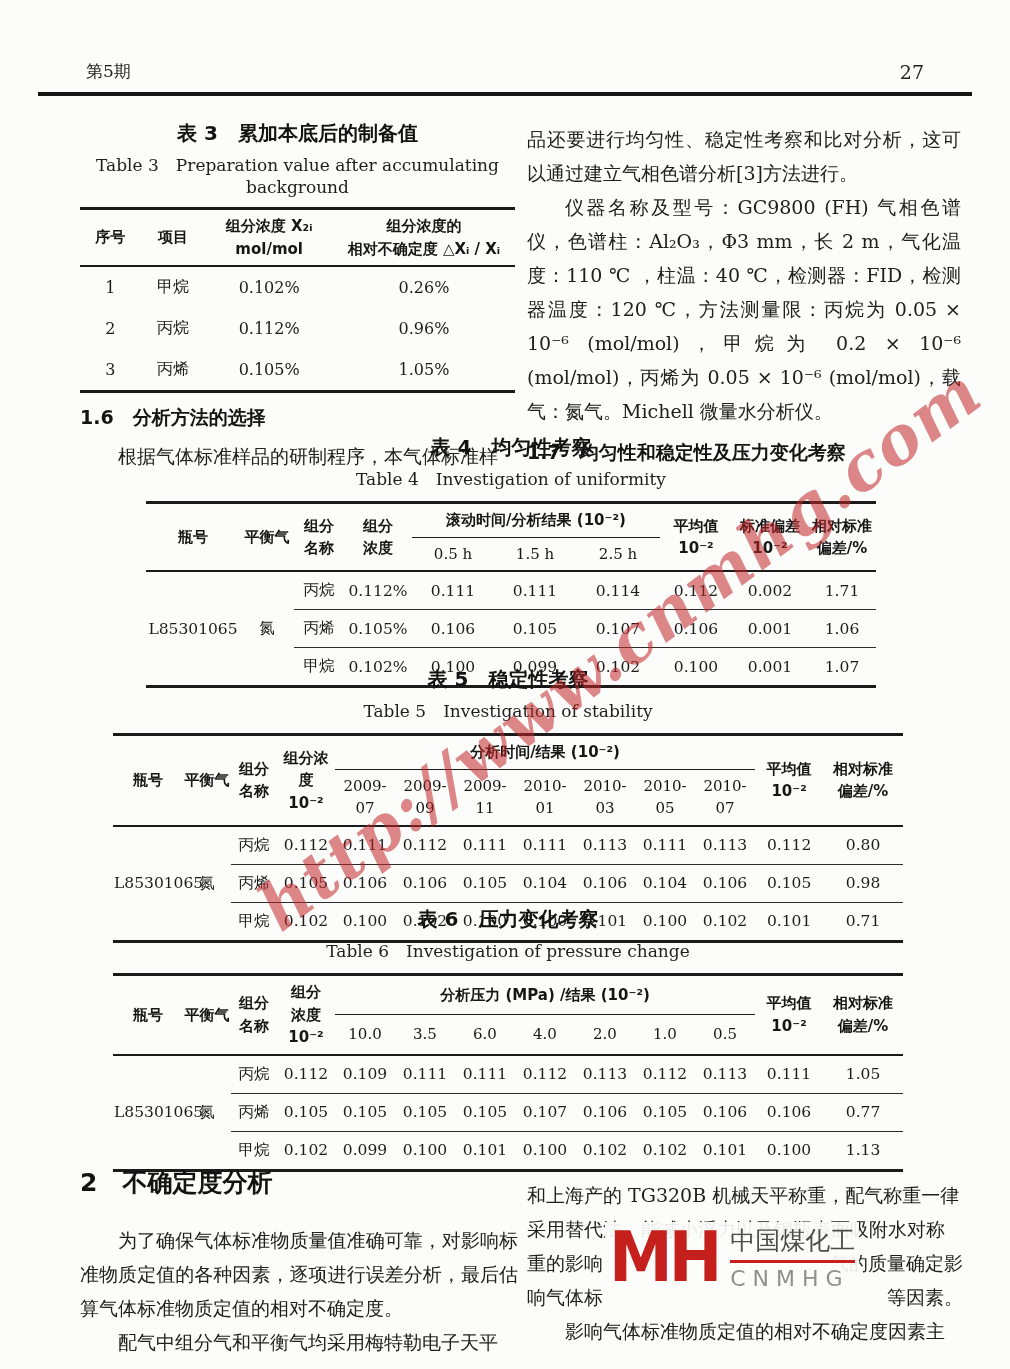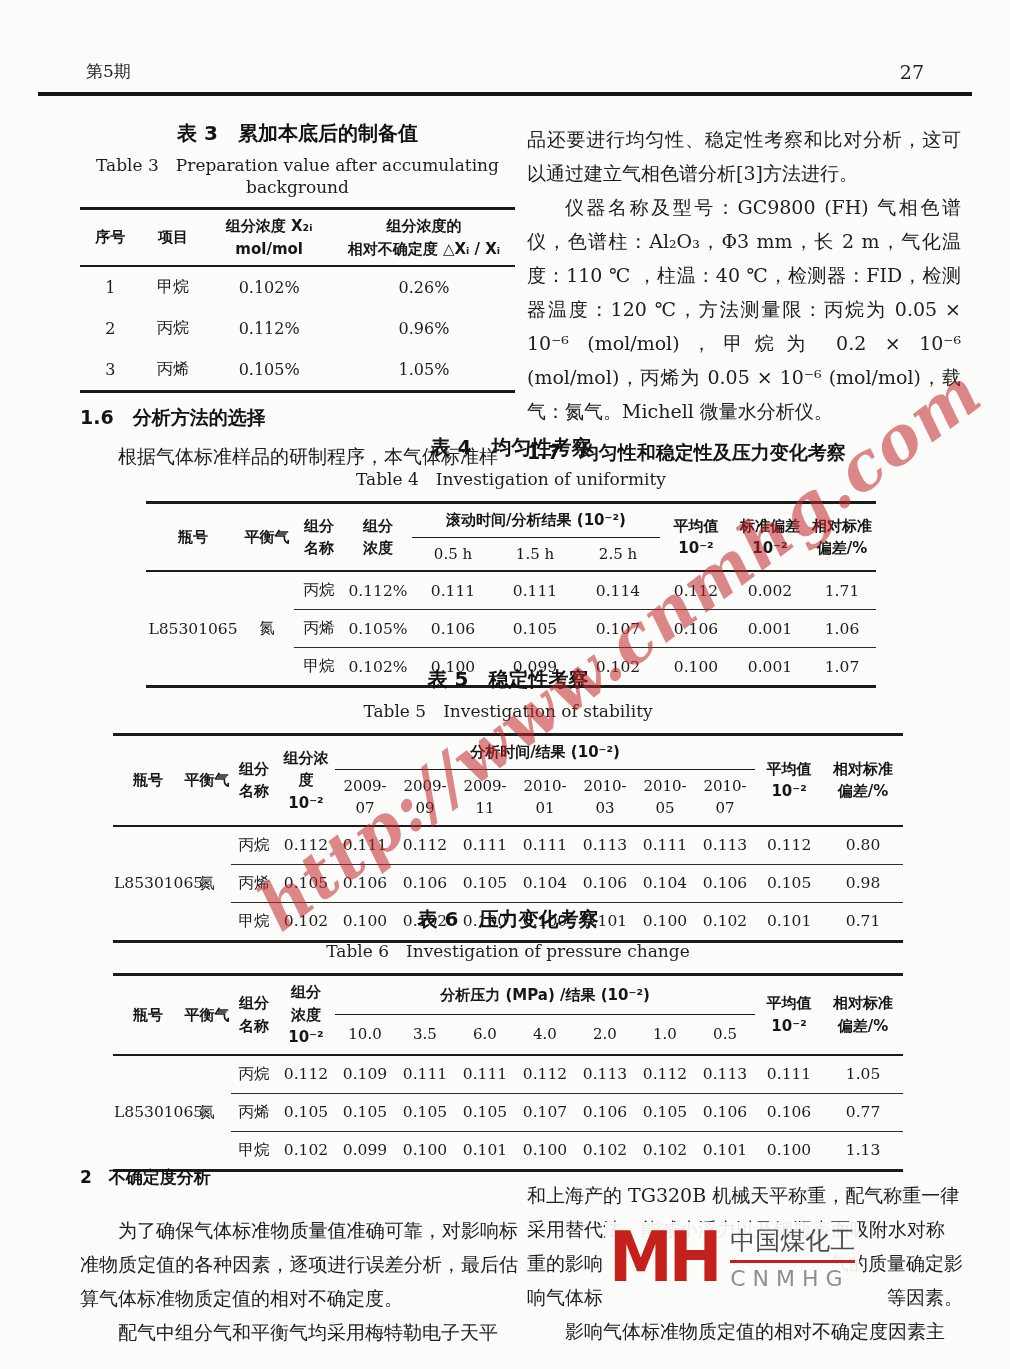--- a/index.html
+++ b/index.html
@@ -12,21 +12,21 @@
                box-sizing:border-box;border-bottom:4px solid #161616;font-size:17px;}
   #page-header .rt{font-size:17.5px;letter-spacing:1px;}
   #page-header .pn{font-size:19px;}
 
   
   .para{font-size:19px;line-height:34px;text-align:justify;margin:0;color:#202020;}
   .indent{text-indent:2em;}
   .h-sub{font-family:"DejaVu Sans","Liberation Sans",sans-serif;font-weight:bold;
          font-size:19px;margin:12px 0 8px;color:#141414;}
   .h-main{font-family:"DejaVu Sans","Liberation Sans",sans-serif;font-weight:bold;
-          font-size:17px;margin:0 0 24px;color:#121212;}
+          font-size:25px;margin:0 0 24px;color:#121212;}
 
   
   .tbl-title-zh{font-family:"DejaVu Sans","Liberation Sans",sans-serif;font-weight:bold;
                 font-size:20px;text-align:center;margin:0 0 7px;color:#131313;}
   .tbl-title-en{font-size:17px;text-align:center;margin:0 0 10px;}
 
   
   .paper-table{width:100%;border-collapse:collapse;table-layout:fixed;
                border-top:3px solid #1b1b1b;border-bottom:3px solid #1b1b1b;}
   .paper-table th{font-family:"DejaVu Sans","Liberation Sans",sans-serif;font-weight:600;

